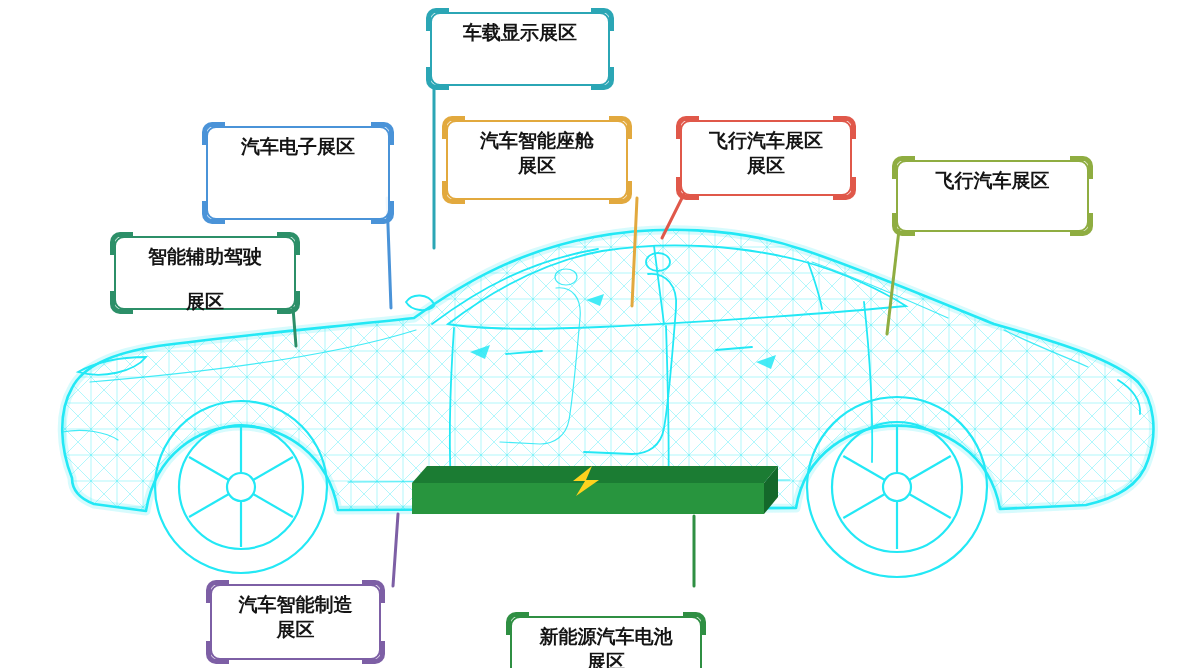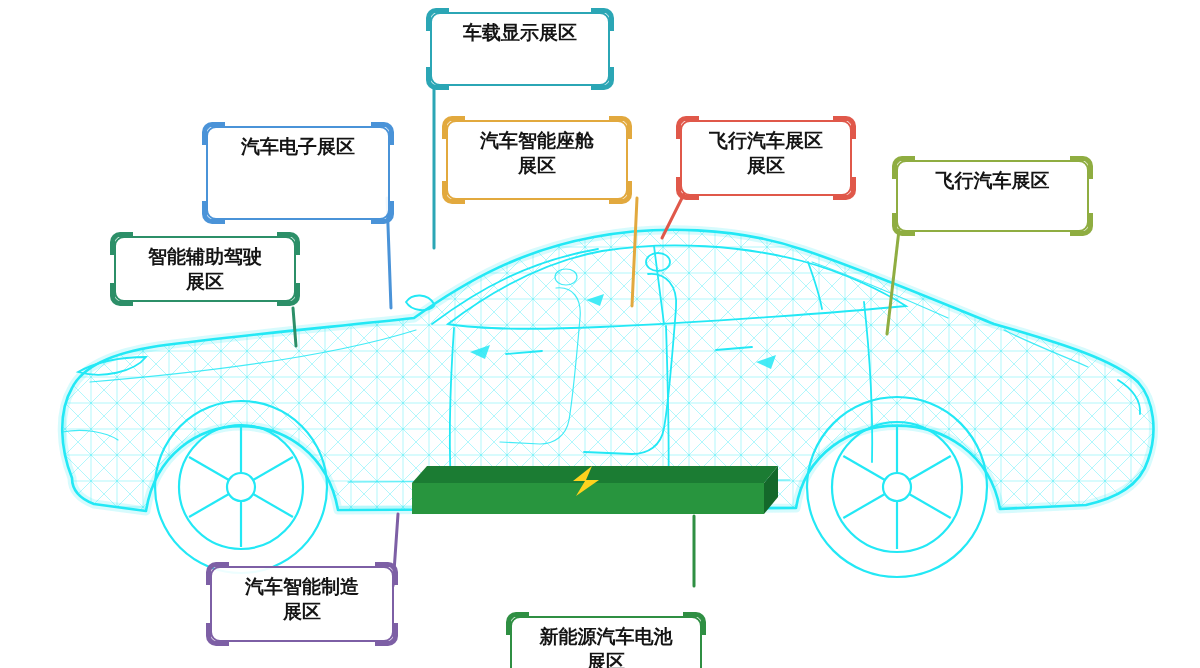--- a/index.html
+++ b/index.html
@@ -157,27 +157,27 @@
     <span>飞行汽车展区</span>
     <span>展区</span>
   </div>
 
   <div class="zone-label" style="left: 896px; top: 160px; width: 193px; height: 72px; --c: #8fad41;">
     <i class="zl-frame"></i>
     <span>飞行汽车展区</span>
     <span></span>
   </div>
 
-  <div class="zone-label" style="left: 114px; top: 236px; width: 182px; height: 66px; --c: #2c8f68;">
+  <div class="zone-label" style="left: 114px; top: 236px; width: 182px; height: 74px; gap: 20px; --c: #2c8f68;">
     <i class="zl-frame"></i>
     <span>智能辅助驾驶</span>
     <span>展区</span>
   </div>
 
-  <div class="zone-label" style="left: 210px; top: 566px; width: 184px; height: 76px; --c: #7d5fa5;">
+  <div class="zone-label" style="left: 210px; top: 584px; width: 171px; height: 76px; --c: #7d5fa5;">
     <i class="zl-frame"></i>
     <span>汽车智能制造</span>
     <span>展区</span>
   </div>
 
   <div class="zone-label" style="left: 510px; top: 584px; width: 192px; height: 76px; margin-top: 32px; --c: #2f8f43;">
     <i class="zl-frame"></i>
     <span>新能源汽车电池</span>
     <span>展区</span>
   </div>

